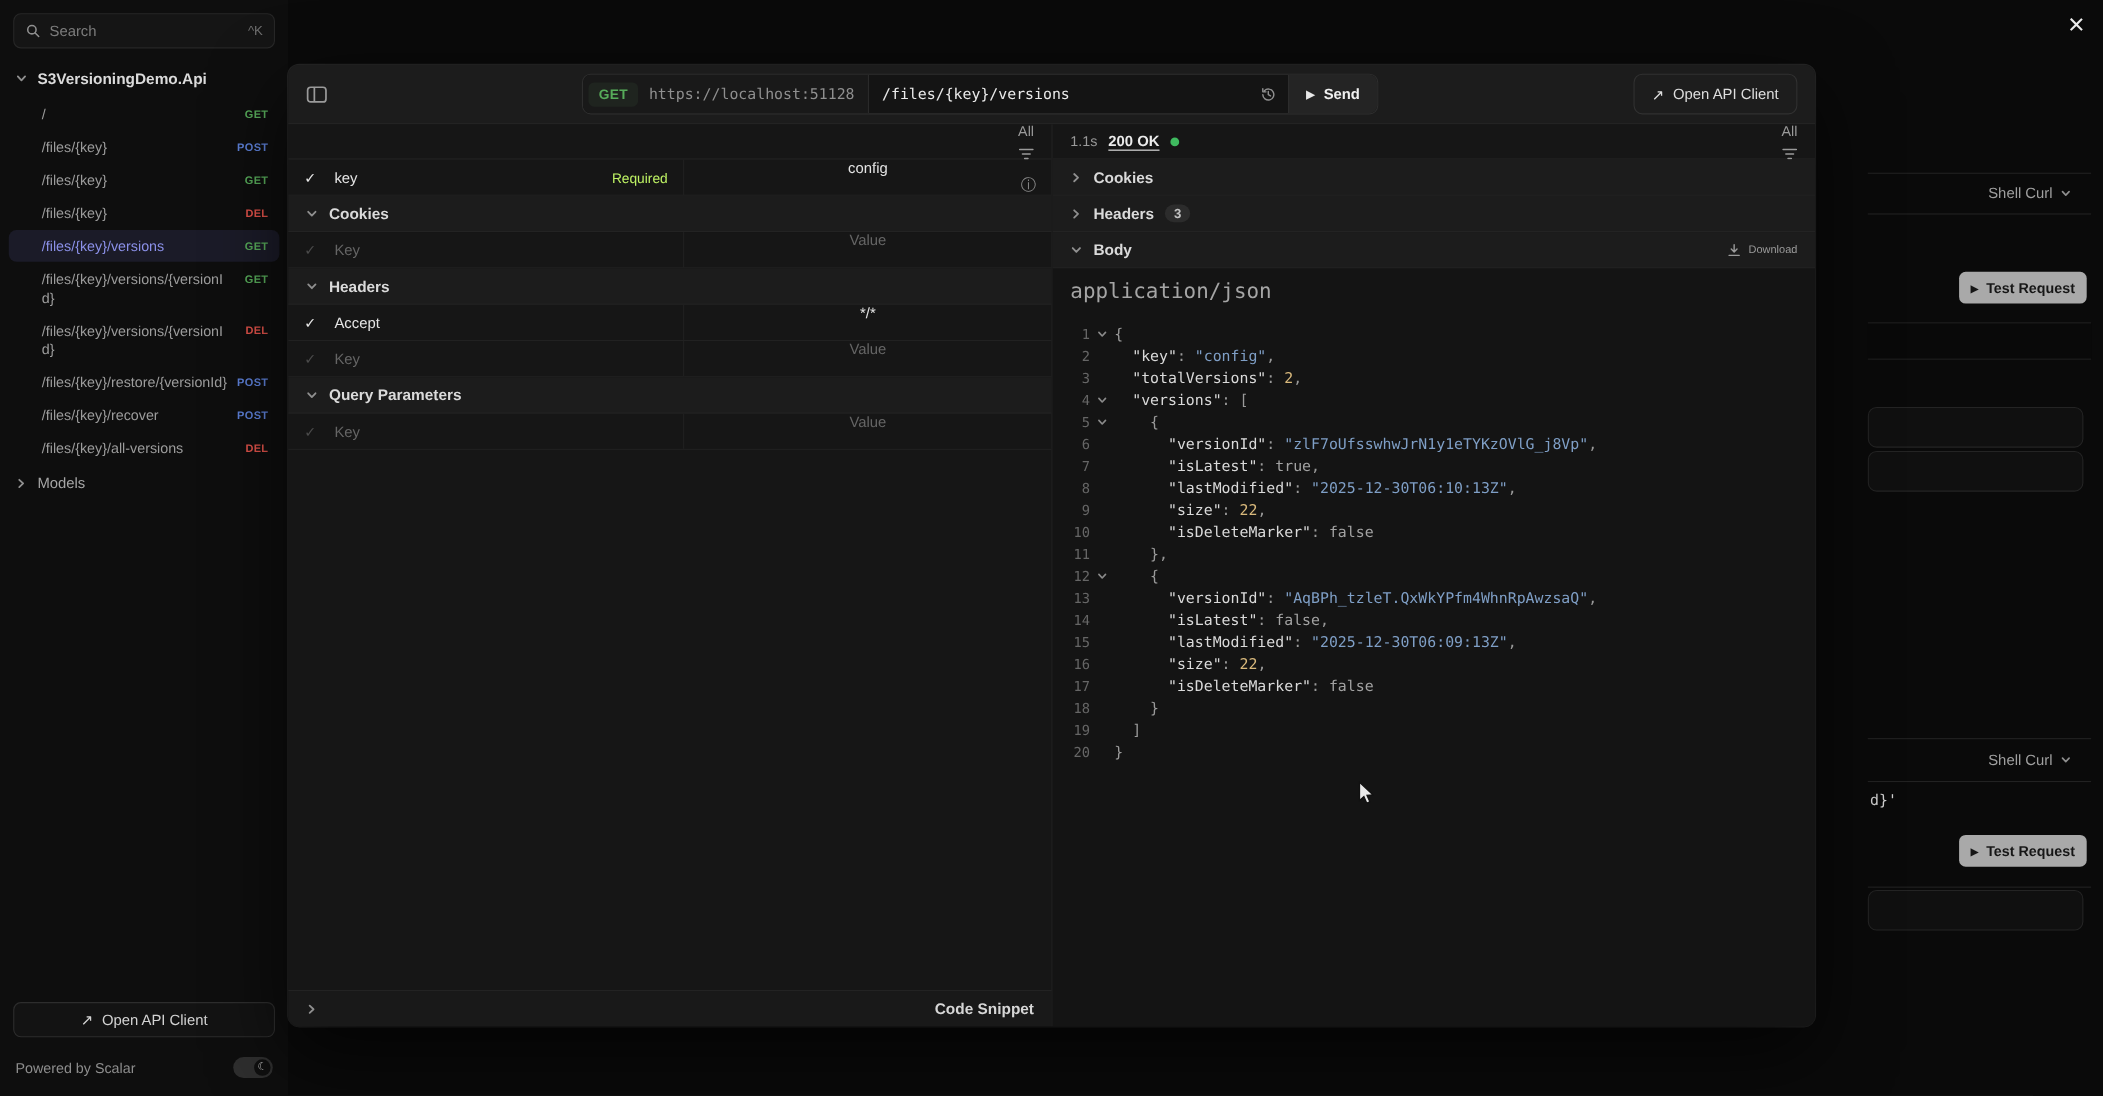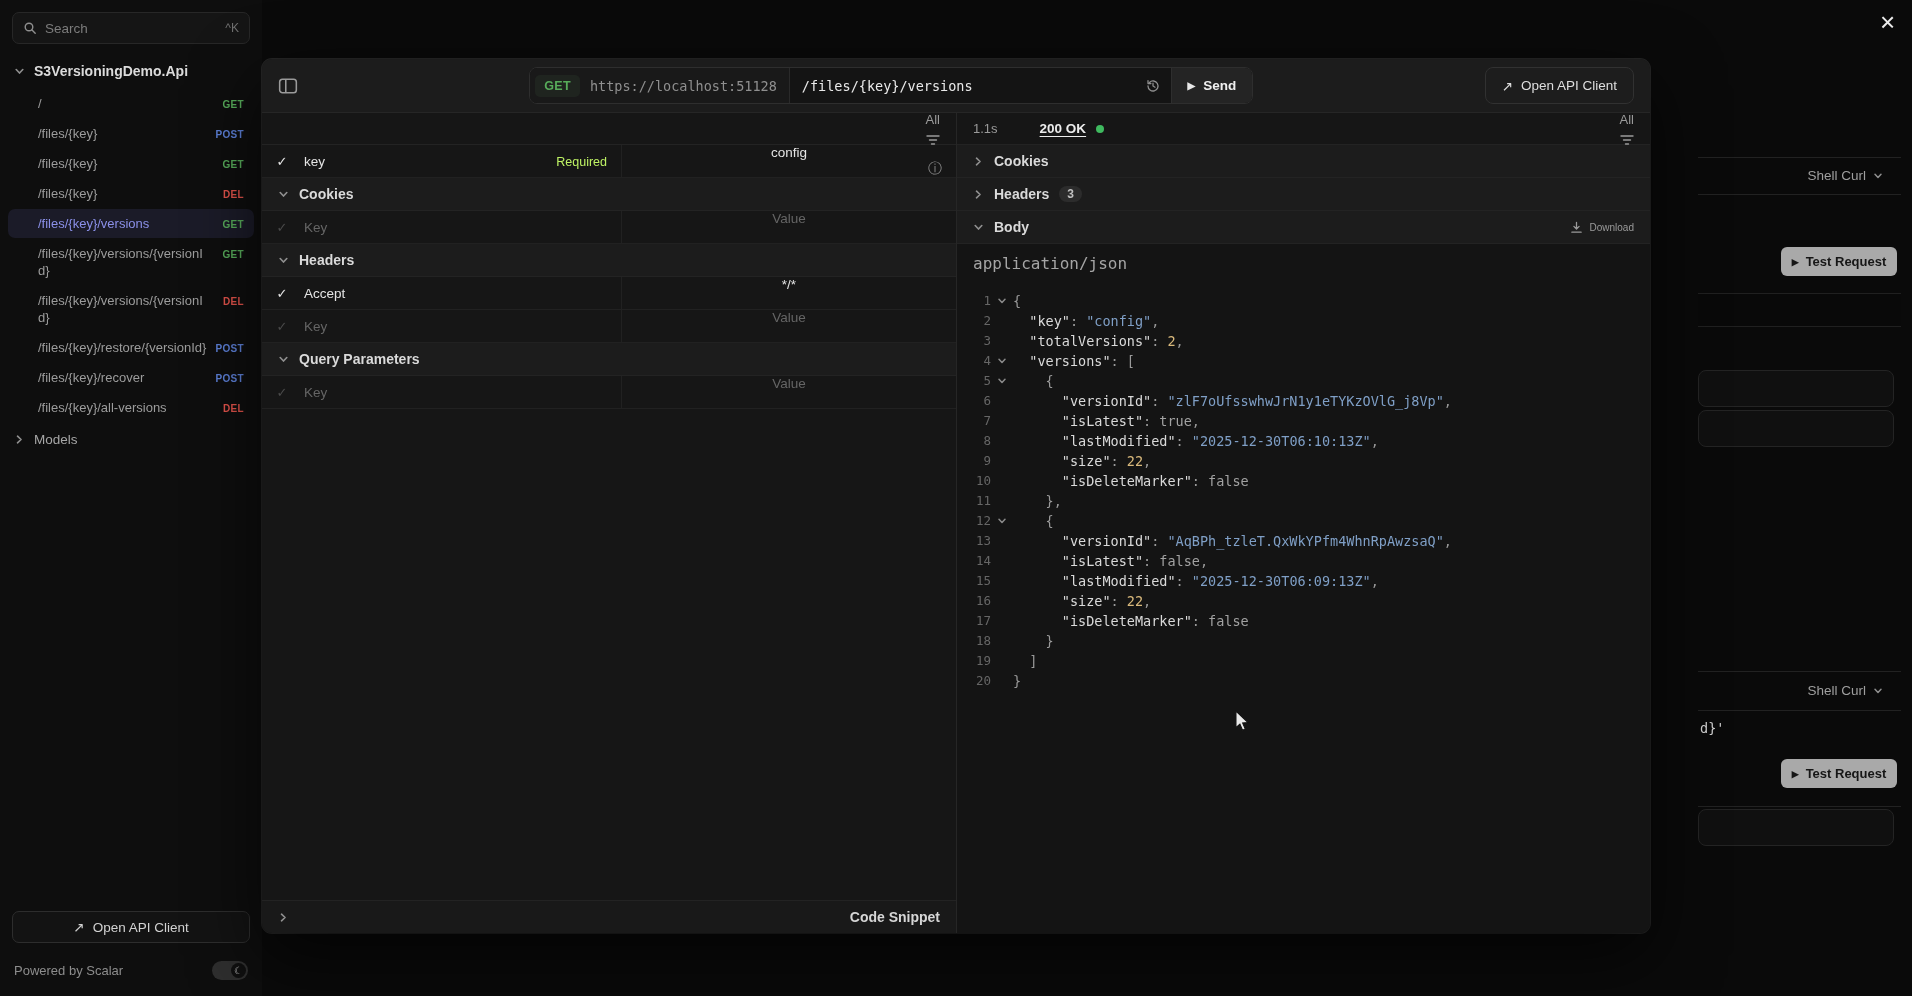--- a/index.html
+++ b/index.html
@@ -112,29 +112,29 @@
   .ph { color:#656565; }
   .required { margin-left:auto; font-size:12.5px; color:#bef264; font-weight:400; }
   .info-ic { margin-left:auto; color:#8a8a8a; font-size:14px; }
   .panel-fill { flex:1; }
   .snippet-footer { height:33px; flex:0 0 33px; display:flex; align-items:center; gap:10px;
     padding:0 16px; border-top:1px solid #232323; color:#d6d6d6; font-size:14px;
     font-weight:600; background:#191919; cursor:pointer;justify-content:space-between; }
 
   .time { color:#9a9a9a; font-size:13px; }
   .status-ok { color:#ececec; font-size:13.5px; font-weight:600;
-    text-decoration:underline; text-underline-offset:3px; cursor:pointer;margin-left:32px; }
+    text-decoration:underline; text-underline-offset:3px; cursor:pointer; }
   .ok-dot { width:8px; height:8px; border-radius:50%; background:#3fba5f; }
   .hdr-badge { font-size:12px; background:#2c2c2c; color:#c2c2c2; border-radius:9px;
     padding:1px 8px; font-weight:600; }
   .dl { margin-left:auto; display:flex; align-items:center; gap:7px; color:#9a9a9a;
     font-size:10px; font-weight:400; cursor:pointer; }
   .body-area { flex:1; background:#141414; display:flex; flex-direction:column; min-height:0; }
   .content-type { padding:10px 16px 8px; font-family:"DejaVu Sans Mono", monospace;
-    font-size:16px; color:#a5a5a5; }
+    font-size:19px; color:#a5a5a5; }
   .code { flex:1; font-family:"DejaVu Sans Mono", monospace; font-size:13.5px;
     line-height:20px; padding:10px 0 0; }
   .cl { display:flex; }
   .cl .ln { width:34px; flex:0 0 34px; text-align:right; color:#666; font-size:12.5px; }
   .cl .fd { width:22px; flex:0 0 22px; display:flex; align-items:center;
     justify-content:center; color:#8a8a8a; cursor:pointer; }
   .cl .tx { white-space:pre; }
   .tk-key { color:#dadada; } .tk-str { color:#7f9fc6; } .tk-num { color:#d9b97c; }
   .tk-bool { color:#a2a2a2; } .tk-pun { color:#9a9a9a; }
 

